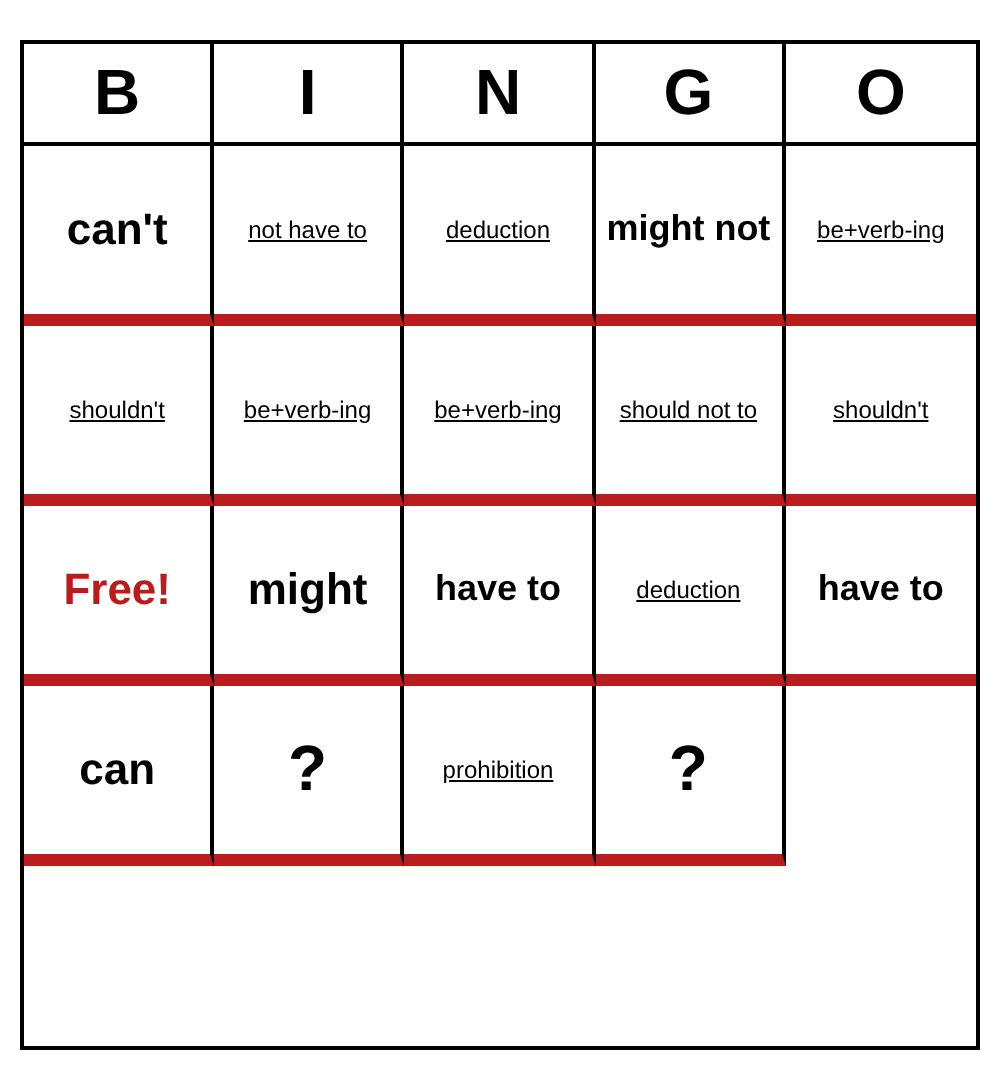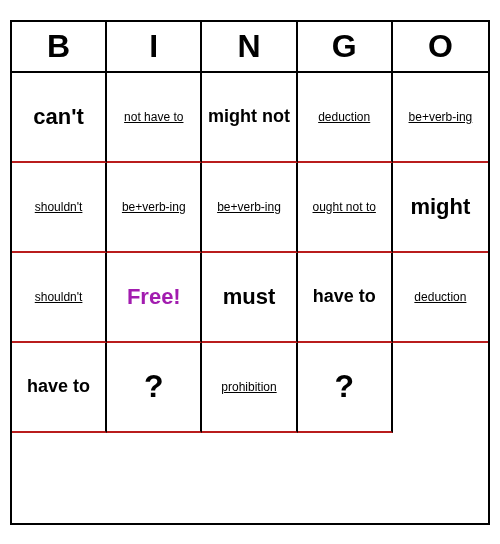--- a/index.html
+++ b/index.html
@@ -42,21 +42,21 @@
     }
 
     .bingo-grid {
       display: grid;
       grid-template-columns: repeat(5, 1fr);
       grid-template-rows: repeat(5, 90px);
     }
 
     .bingo-cell {
       border-right: 2px solid #000;
-      border-bottom: 2px solid #b91c1c;
+      border-bottom: 6px solid #b91c1c;
       display: flex;
       align-items: center;
       justify-content: center;
       text-align: center;
       padding: 4px;
       font-size: 13px;
     }
 
     .bingo-cell:nth-child(5n) {
       border-right: none;
@@ -77,21 +77,21 @@
     }
 
     .cell-small {
       font-size: 12px;
       text-decoration: underline;
     }
 
     .cell-free {
       font-size: 22px;
       font-weight: bold;
-      color: #a21caf;
+      color: #b91c1c;
     }
 
     .cell-question {
       font-size: 32px;
       font-weight: bold;
     }
   </style>
 </head>
 <body>
 
@@ -104,60 +104,60 @@
       <div class="bingo-header-cell">O</div>
     </div>
   <div class="bingo-grid">
   <div class="bingo-cell">
         <span class="cell-large">can't</span>
       </div>
       <div class="bingo-cell">
         <span class="cell-small">not have to</span>
       </div>
       <div class="bingo-cell">
-        <span class="cell-medium">might not</span>
+        <span class="cell-small">deduction</span>
       </div>
       <div class="bingo-cell">
-        <span class="cell-small">deduction</span>
+        <span class="cell-medium">might not</span>
       </div>
       <div class="bingo-cell">
         <span class="cell-small">be+verb-ing</span>
       </div>
       <div class="bingo-cell">
         <span class="cell-small">shouldn't</span>
       </div>
       <div class="bingo-cell">
         <span class="cell-small">be+verb-ing</span>
       </div>
       <div class="bingo-cell">
         <span class="cell-small">be+verb-ing</span>
       </div>
       <div class="bingo-cell">
-        <span class="cell-small">ought not to</span>
-      </div>
-      <div class="bingo-cell">
-        <span class="cell-large">might</span>
+        <span class="cell-small">should not to</span>
       </div>
       <div class="bingo-cell">
         <span class="cell-small">shouldn't</span>
       </div>
       <div class="bingo-cell">
         <span class="cell-free">Free!</span>
       </div>
       <div class="bingo-cell">
-        <span class="cell-large">must</span>
+        <span class="cell-large">might</span>
       </div>
       <div class="bingo-cell">
         <span class="cell-medium">have to</span>
       </div>
       <div class="bingo-cell">
         <span class="cell-small">deduction</span>
       </div>
       <div class="bingo-cell">
         <span class="cell-medium">have to</span>
+      </div>
+      <div class="bingo-cell">
+        <span class="cell-large">can</span>
       </div>
       <div class="bingo-cell">
         <span class="cell-question">?</span>
       </div>
       <div class="bingo-cell">
         <span class="cell-small">prohibition</span>
       </div>
       <div class="bingo-cell">
         <span class="cell-question">?</span>
       </div>

